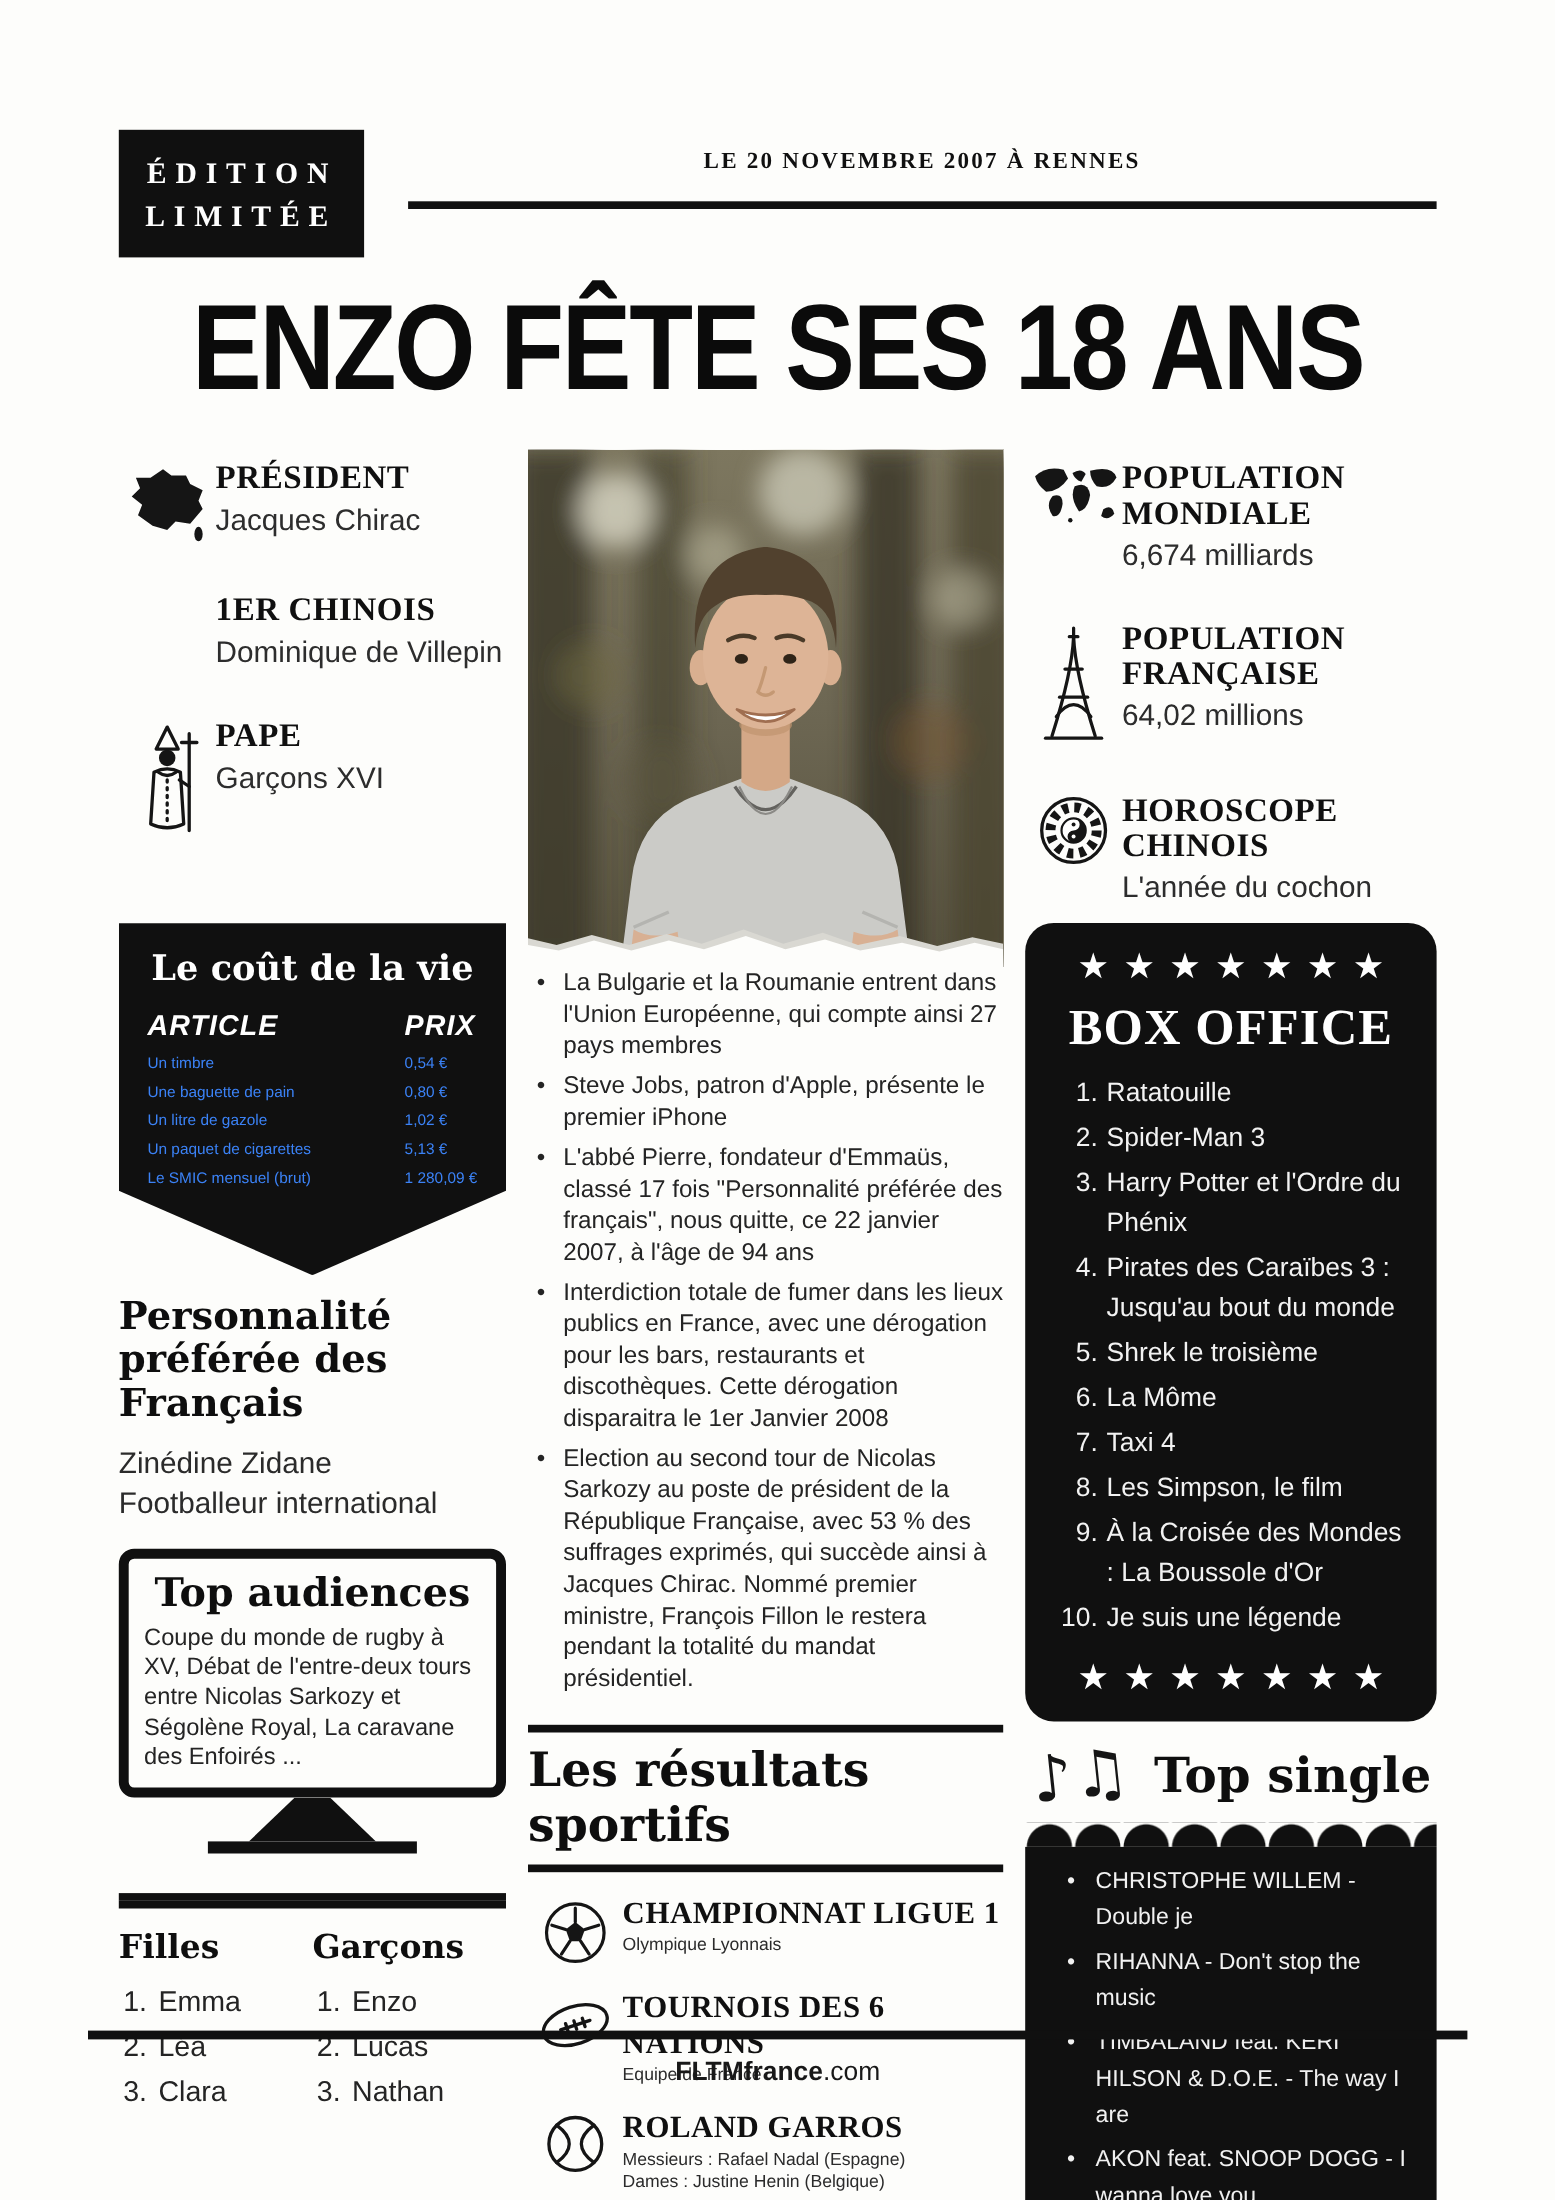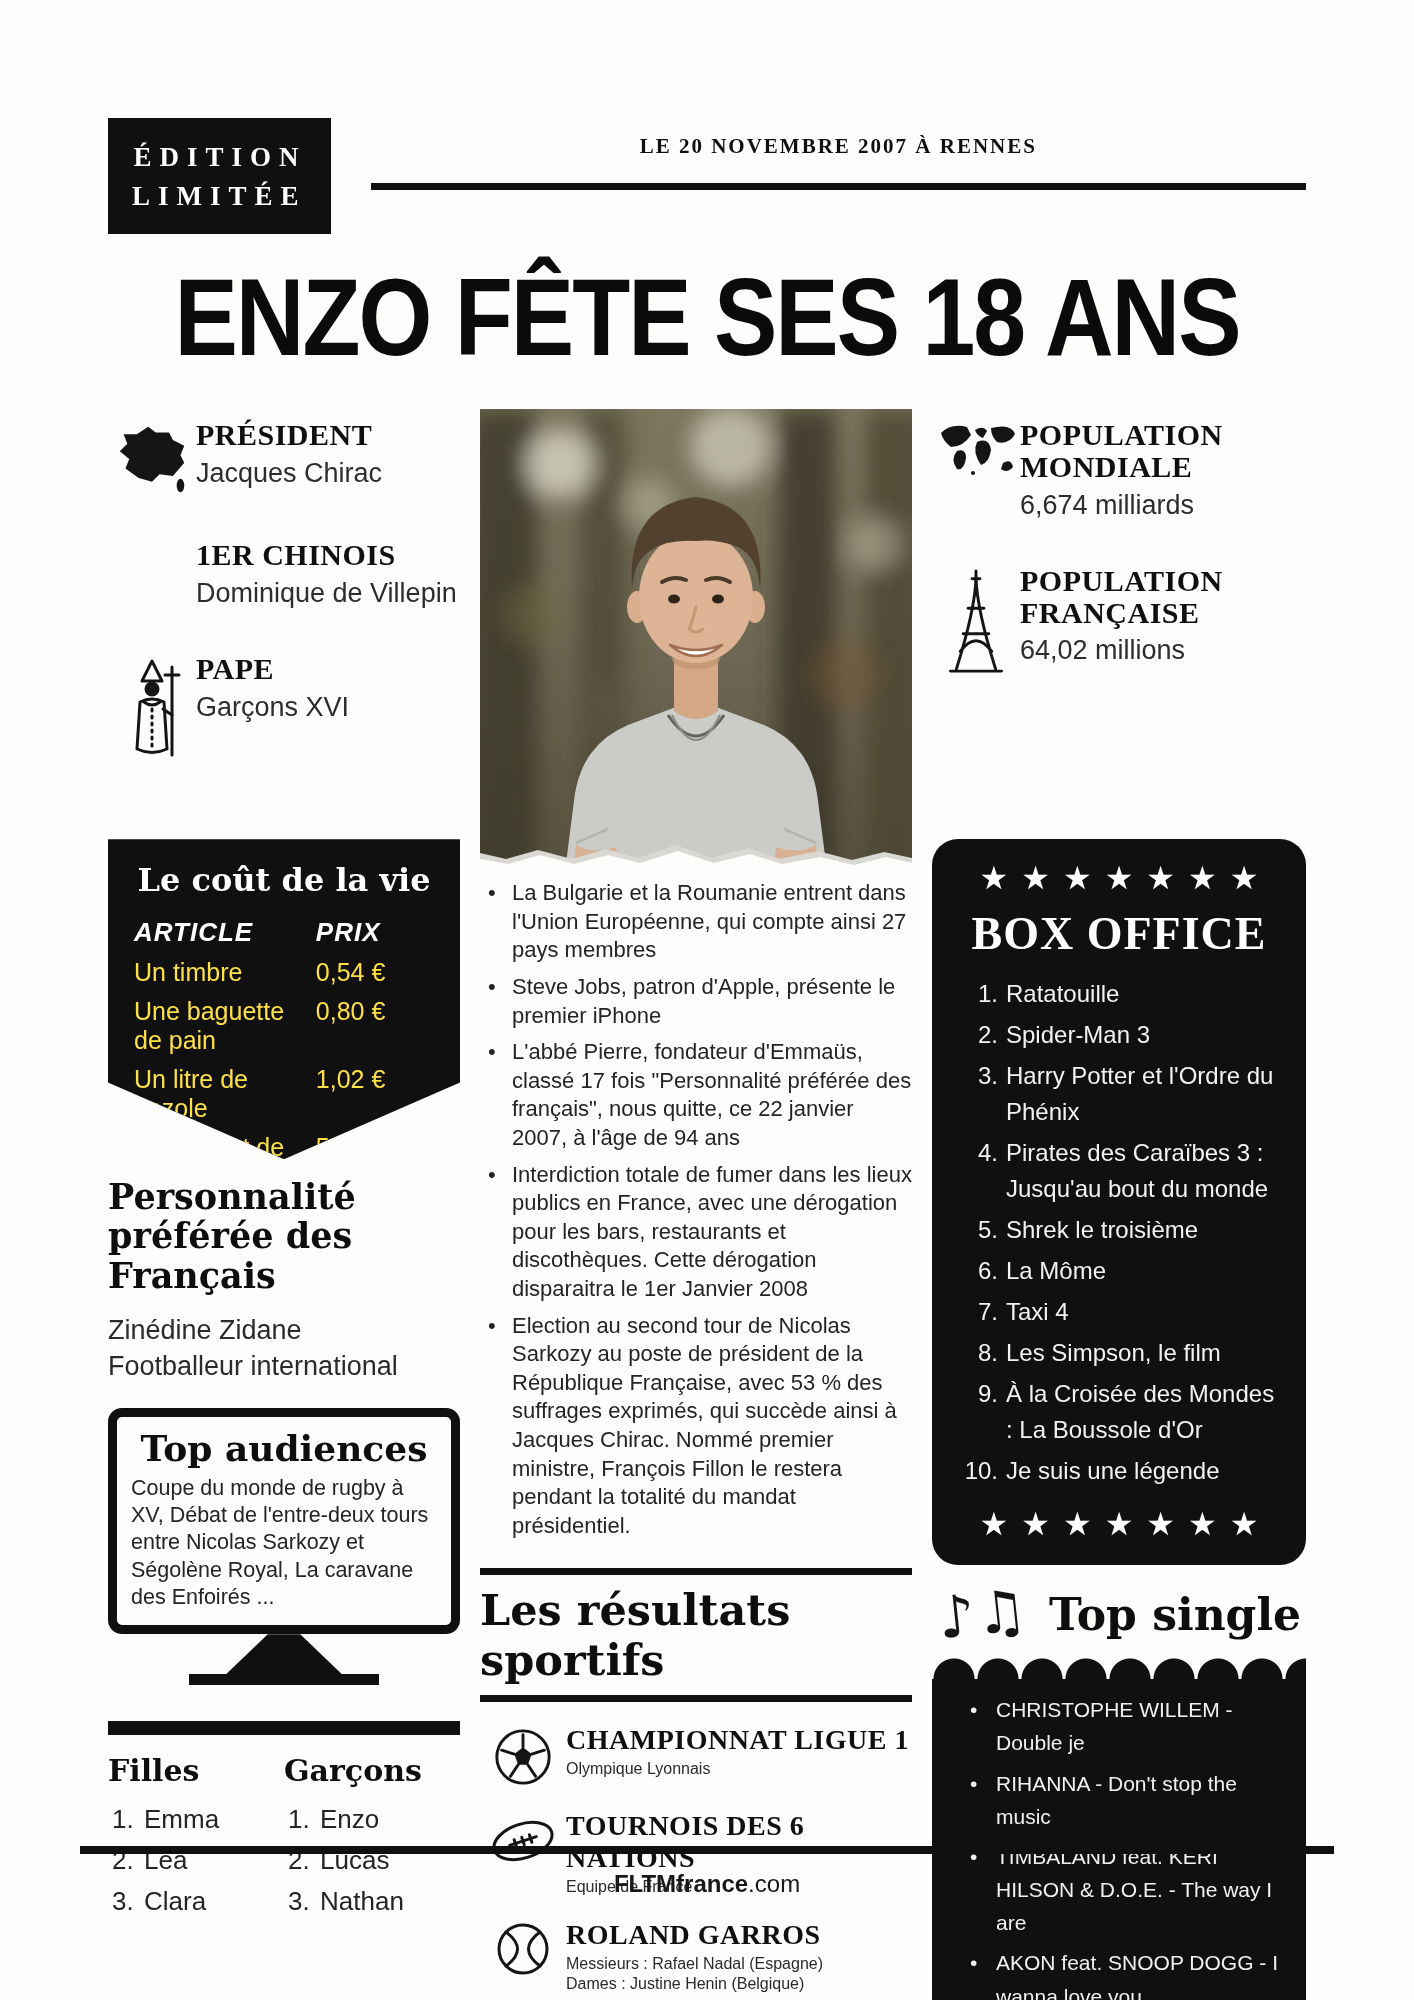--- a/index.html
+++ b/index.html
@@ -41,21 +41,21 @@
   .main-grid { display:grid; grid-template-columns:352px 432px 1fr; column-gap:20px;
                margin-top:-40px; align-items:start; }
 
   
   .pennant { clip-path:polygon(0 0,100% 0,100% 76%,50% 100%,0 76%); background:#101010;
              color:#fff; padding:22px 26px; height:320px; }
   .pennant h2 { font-family:"DejaVu Serif",serif; font-weight:bold; text-align:center;
                 font-size:32px; margin:0 0 18px; }
   .cost-grid { display:grid; grid-template-columns:1fr auto; column-gap:10px; row-gap:10px; align-items:baseline; }
   .cost-h { font-style:italic; font-weight:bold; font-size:26px; letter-spacing:1px; color:#fff; }
-  .cost-c { font-size:25px; color:#fde047; }
+  .cost-c { font-size:14px; color:#3b82f6; }
 
   .personality h2 { font-family:"DejaVu Serif",serif; font-weight:bold; font-size:35px;
                     line-height:1.12; margin:18px 0 20px; color:#0e0e0e; }
   .personality p { font-size:27px; margin:0 0 5px; color:#2b2b2b; }
 
   .tv { margin-top:26px; }
   .tv-screen { border:9px solid #101010; border-radius:14px; padding:8px 14px 14px; background:#fdfdfb; }
   .tv-screen h2 { text-align:center; font-family:"DejaVu Serif",serif; font-weight:bold;
                   font-size:36px; margin:2px 0 6px; color:#0e0e0e; }
   .tv-screen p { margin:0; font-size:21.5px; line-height:1.27; color:#242424; }
@@ -256,20 +256,36 @@
               <path class="ink" d="M15,68 H41"></path>
               <path class="ink" stroke-width="2.5" d="M12,86 Q28,64 44,86"></path>
               <path class="ink" d="M2,106 H54"></path>
             </svg>
           </span>
           <div class="fact-text">
             <h3>POPULATION FRANÇAISE</h3>
             <p>64,02 millions</p>
           </div>
         </div>
+        <div class="fact">
+          <span class="fact-icon">
+            <svg width="64" height="64" viewBox="0 0 64 64">
+              <circle class="ink" cx="32" cy="32" r="29"></circle>
+              <circle cx="32" cy="32" r="21" fill="none" stroke="#151515" stroke-width="9" stroke-dasharray="5.5 5.5"></circle>
+              <circle cx="32" cy="32" r="11" fill="#fff" stroke="#151515" stroke-width="2"></circle>
+              <path class="fill" d="M32,21 A11,11 0 0 1 32,43 A5.5,5.5 0 0 1 32,32 A5.5,5.5 0 0 0 32,21 Z"></path>
+              <circle class="fill" cx="32" cy="26.5" r="1.8"></circle>
+              <circle cx="32" cy="37.5" r="1.8" fill="#fff"></circle>
+            </svg>
+          </span>
+          <div class="fact-text">
+            <h3>HOROSCOPE CHINOIS</h3>
+            <p>L'année du cochon</p>
+          </div>
+        </div>
       </div>
     </section>
 
     <section class="main-grid">
 
       <div>
         <div class="pennant">
           <h2>Le coût de la vie</h2>
           <div class="cost-grid">
             <span class="cost-h">ARTICLE</span>

